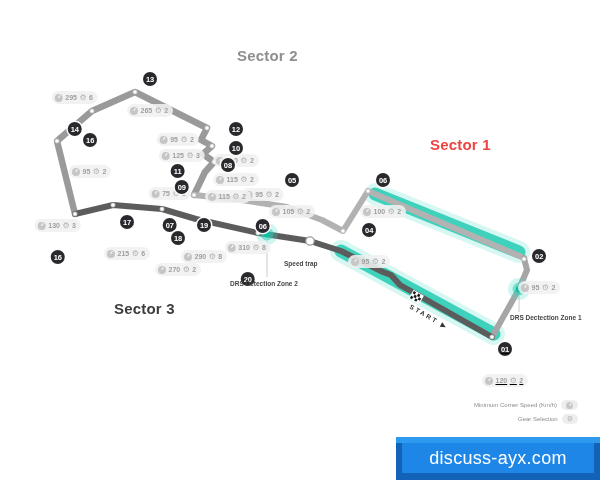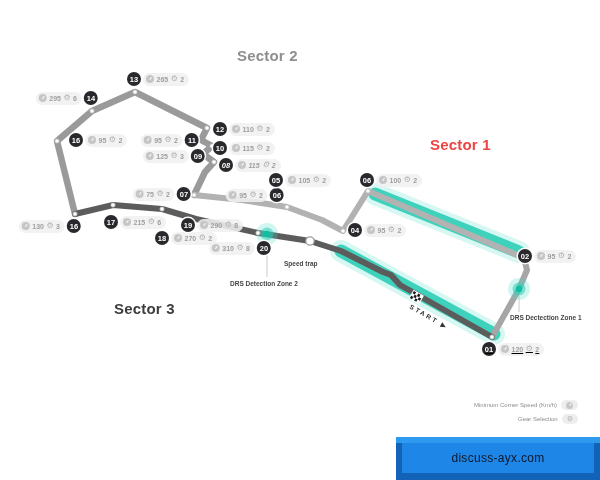--- a/index.html
+++ b/index.html
@@ -9,21 +9,21 @@
   .abs{position:absolute;}
   .sector{font-weight:bold;font-size:15px;letter-spacing:0.2px;}
   .sector2{left:237px;top:47px;color:#8f8f8f;}
   .sector1{left:430px;top:136px;color:#ef4444;}
   .sector3{left:114px;top:300px;color:#3d3d3d;}
   .ann{font-size:6.5px;font-weight:bold;color:#454545;}
   .speedtrap{left:284px;top:260px;}
   .drs2{left:230px;top:280px;}
   .drs1{left:510px;top:314px;}
   
-  .corner{position:absolute;display:flex;align-items:center;gap:2px;white-space:nowrap;}
+  .corner{position:absolute;display:flex;align-items:center;gap:18px;white-space:nowrap;flex-direction:column;}
   .badge{width:14px;height:14px;border-radius:50%;background:#29292d;color:#fff;
          font-size:7.5px;font-weight:bold;display:flex;align-items:center;justify-content:center;
          box-shadow:0 0 0 1.5px rgba(255,255,255,0.95);z-index:2;}
   .pill{height:13px;border-radius:7px;background:rgba(240,240,240,0.88);
         display:flex;align-items:center;gap:2.5px;padding:0 5px 0 3px;}
   .spd{width:8px;height:8px;border-radius:50%;background:#c6c6c6;position:relative;flex:0 0 auto;}
   .spd::after{content:"";position:absolute;left:3.5px;top:1.5px;width:1.2px;height:3.2px;
         background:#fff;transform:rotate(38deg);}
   .sp{font-size:7px;font-weight:bold;color:#9f9f9f;}
   .gear{font-size:8px;color:#b3b3b3;line-height:8px;}
@@ -33,21 +33,21 @@
   .legtext{font-size:6px;color:#8c8c8c;}
   .legpill{height:10px;border-radius:5px;background:#ededed;display:flex;align-items:center;
            gap:2px;padding:0 5px;}
   .legpill .spd{width:7px;height:7px;}
   .legpill .gear{font-size:7px;}
   
   .wm{left:396px;top:437px;width:204px;height:43px;background:#1262b8;}
   .wm-strip{position:absolute;left:0;top:0;width:100%;height:6px;background:#2d9af0;}
   .wm-inner{position:absolute;left:6px;right:6px;top:6px;bottom:7px;background:#1e86e6;
             display:flex;align-items:center;justify-content:center;}
-  .wm-text{font-size:12px;color:#0f172a;letter-spacing:0.3px;}
+  .wm-text{font-size:18px;color:#ffffff;letter-spacing:0.3px;}
 </style>
 </head>
 <body>
 
 <div class="stage">
 
   <svg width="600" height="480" viewBox="0 0 600 480">
 
     <g>
       <path d="M375,194 L519,252" stroke="#bdf2e9" stroke-width="22" stroke-linecap="round" fill="none" opacity="0.6"></path>
@@ -167,21 +167,21 @@
       </div>
       <div class="corner" style="top: 187px; left: 191px; transform: translateX(-100%);">
         <span class="pill">
           <span class="spd"></span>
           <span class="sp">75</span>
           <span class="gear">⚙</span>
           <span class="sp">2</span>
         </span>
         <span class="badge">07</span>
       </div>
-      <div class="corner" style="top: 158px; left: 219px; font-style: italic;">
+      <div class="corner" style="top: 158px; left: 205px;">
         <span class="badge">08</span>
         <span class="pill">
           <span class="spd"></span>
           <span class="sp">115</span>
           <span class="gear">⚙</span>
           <span class="sp">2</span>
         </span>
       </div>
       <div class="corner" style="top: 149px; left: 205px; transform: translateX(-100%);">
         <span class="pill">

